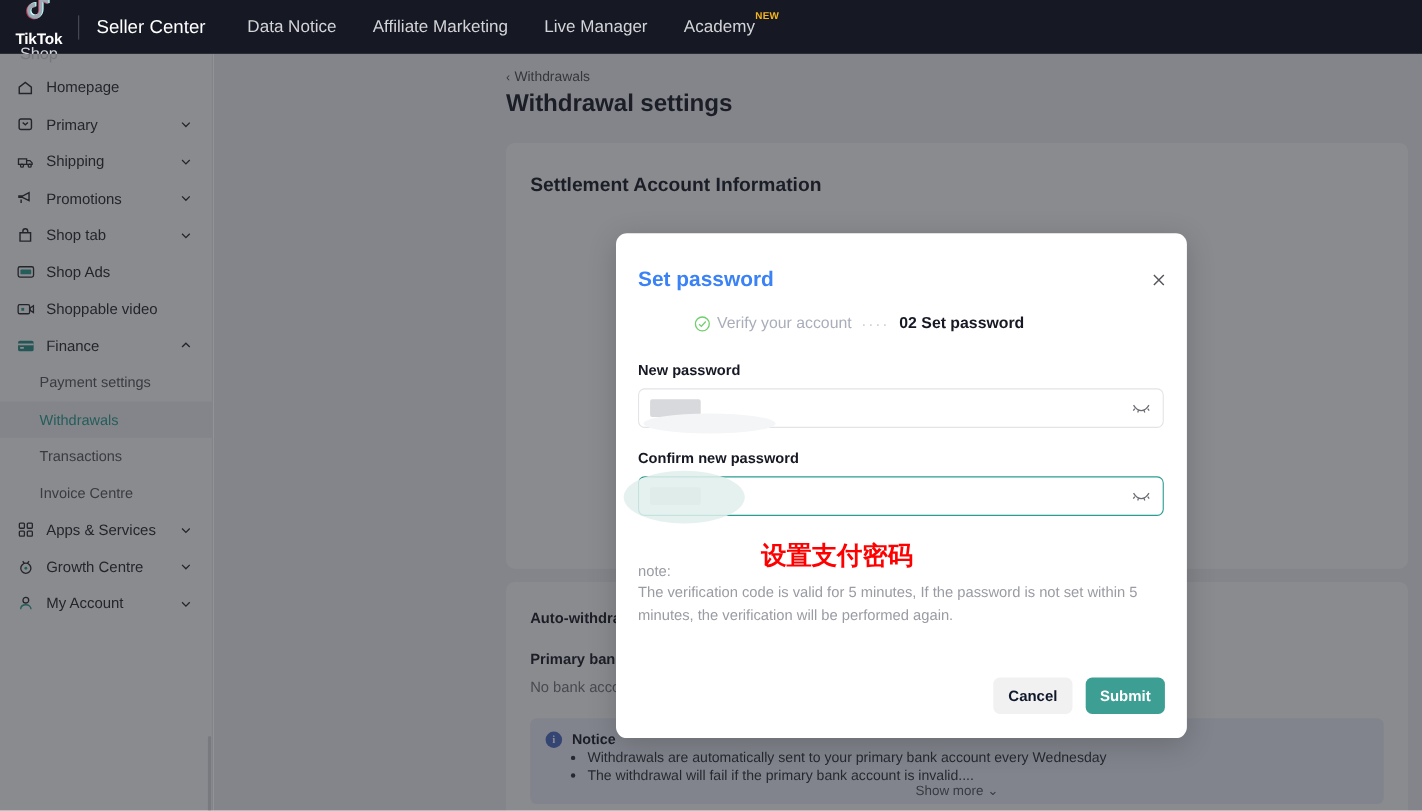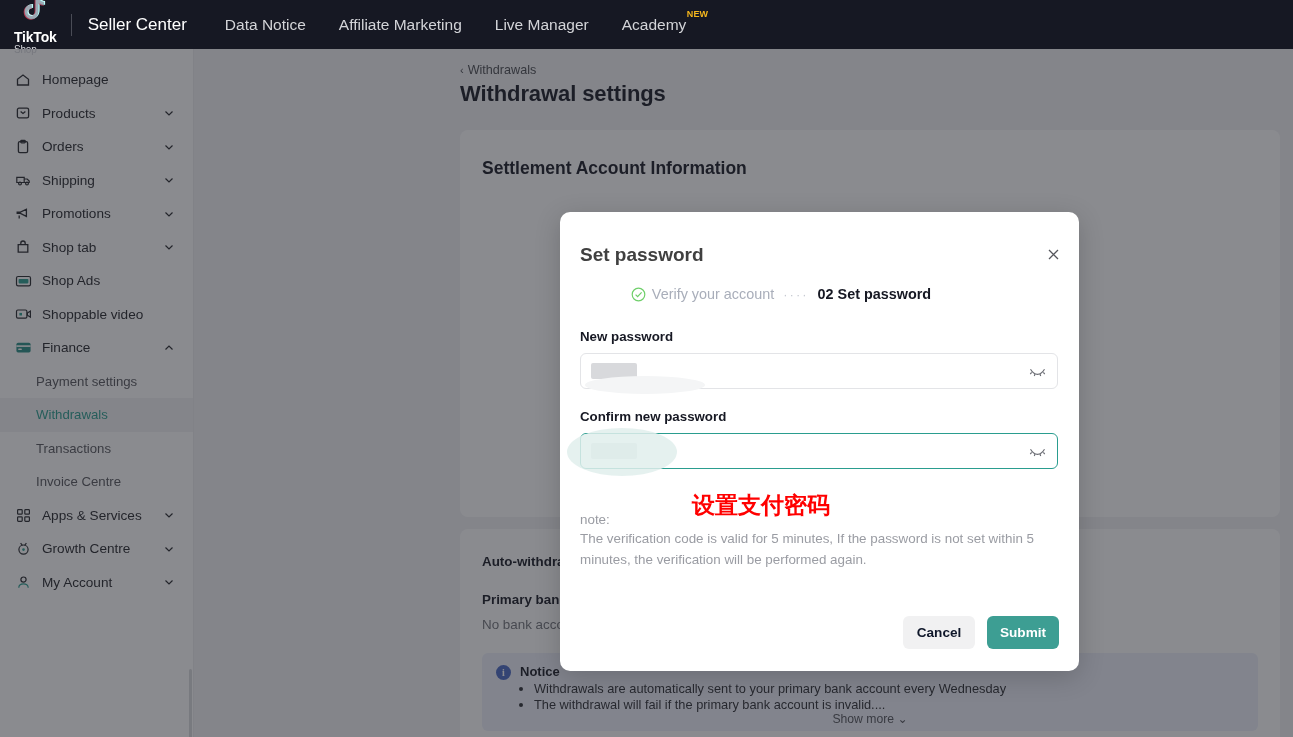--- a/index.html
+++ b/index.html
@@ -15,21 +15,21 @@
   .topnav {
     position: absolute; top: 0; left: 0; width: 1293px; height: 49px;
     background: #161823; display: flex; align-items: center; padding-left: 14px;
     z-index: 5;
   }
   .logo-wrap { display: flex; align-items: center; gap: 6px; flex-direction: column; }
   .logo-note { position: relative; width: 26px; height: 30px; }
   .logo-note svg { display: block; }
   .logo-text { display: flex; flex-direction: column; line-height: 1.02;
     font-size: 14px; font-weight: bold; color: #ffffff; letter-spacing: -0.2px; }
-  .logo-text .sub { color: #d6d7dc; font-weight: normal; font-size: 10px; }
+  .logo-text .sub { color: #d6d7dc; font-weight: normal; font-size: 15px; text-align: center; }
   .nav-div { width: 1px; height: 22px; background: #4a4c56; margin: 0 16px 0 14px; }
   .nav-item { color: #d3d4d8; font-size: 15.5px; margin-right: 33px; white-space: nowrap; position: relative; }
   .nav-item.primary { color: #ffffff; font-size: 17px; margin-right: 38px; }
   .nav-badge { position: absolute; top: -7px; right: -22px; color: #f5b71d;
     font-size: 9px; font-weight: bold; letter-spacing: 0.2px; }
 
   
   .sidebar {
     position: absolute; top: 49px; left: 0; width: 194px; height: 688px;
     background: #ffffff; border-right: 1px solid #ebeced; padding-top: 14px;
@@ -92,21 +92,21 @@
     background: rgba(34,36,44,0.53); z-index: 10;
   }
 
   
   .modal {
     position: absolute; left: 560px; top: 212px; width: 519px; height: 459px;
     background: #ffffff; border-radius: 10px; z-index: 20;
     box-shadow: 0 6px 26px rgba(0,0,0,0.18);
   }
   .modal-title { position: absolute; left: 20px; top: 32px; font-size: 19px;
-    font-weight: bold; color: #404040; }
+    font-weight: bold; color: #3b82f6; }
   .modal-close { position: absolute; right: 17px; top: 33px; width: 18px; height: 18px;
     display: flex; align-items: center; justify-content: center; }
   .stepper { position: absolute; top: 74px; left: 0; width: 442px;
     display: flex; align-items: center; justify-content: center; gap: 9px; }
   .step-done { display: flex; align-items: center; gap: 6px; color: #a9aeba; font-size: 14.4px; }
   .step-check { width: 15px; height: 15px; }
   .step-dots { color: #c7cad2; font-size: 13px; letter-spacing: 2px; }
   .step-cur { color: #161823; font-size: 14.4px; font-weight: bold; }
 
   .fgroup { position: absolute; left: 20px; width: 478px; }
@@ -175,42 +175,28 @@
       <span class="lbl">Homepage</span>
     </div>
 
     <div class="side-item">
       <span class="ico">
         <svg width="16" height="16" viewBox="0 0 16 16" fill="none" stroke="#26272c" stroke-width="1.3">
           <rect x="2.4" y="3.2" width="11.2" height="9.6" rx="1.6"></rect>
             <path d="M5.6 6.4 8 8.4l2.4-2"></path>
         </svg>
       </span>
-      <span class="lbl">Products</span>
-      <span class="chev">
-        <svg width="12" height="12" viewBox="0 0 12 12" fill="none" stroke="#26272c" stroke-width="1.2">
-            <path d="M2.5 4.5 6 8l3.5-3.5"></path>
-          </svg>
-      </span>
-    </div>
-
-    <div class="side-item">
-      <span class="ico">
-        <svg width="16" height="16" viewBox="0 0 16 16" fill="none" stroke="#26272c" stroke-width="1.3">
-          <rect x="3.4" y="2.6" width="9.2" height="11" rx="1.4"></rect>
-            <rect x="5.8" y="1.4" width="4.4" height="2.4" rx="0.7"></rect>
-        </svg>
-      </span>
-      <span class="lbl">Orders</span>
-      <span class="chev">
-        <svg width="12" height="12" viewBox="0 0 12 12" fill="none" stroke="#26272c" stroke-width="1.2">
-            <path d="M2.5 4.5 6 8l3.5-3.5"></path>
-          </svg>
-      </span>
-    </div>
+      <span class="lbl">Primary</span>
+      <span class="chev">
+        <svg width="12" height="12" viewBox="0 0 12 12" fill="none" stroke="#26272c" stroke-width="1.2">
+            <path d="M2.5 4.5 6 8l3.5-3.5"></path>
+          </svg>
+      </span>
+    </div>
+
 
     <div class="side-item">
       <span class="ico">
         <svg width="17" height="16" viewBox="0 0 17 16" fill="none" stroke="#26272c" stroke-width="1.2">
           <path d="M1.8 5.4h7.4v5.1H1.8zM9.2 7h3l2 2.1v1.4h-5z"></path>
             <circle cx="5" cy="11.6" r="1.4"></circle>
             <circle cx="12" cy="11.6" r="1.4"></circle>
         </svg>
       </span>
       <span class="lbl">Shipping</span>

